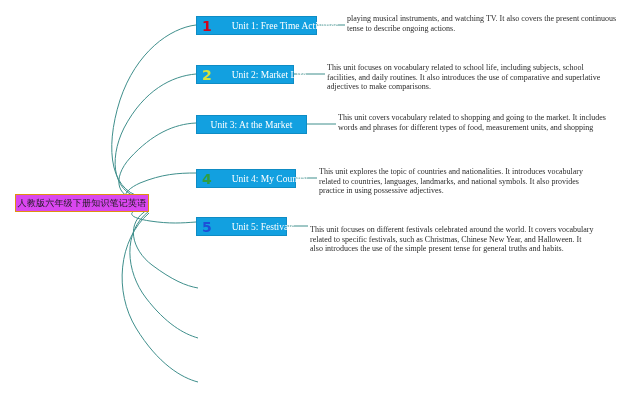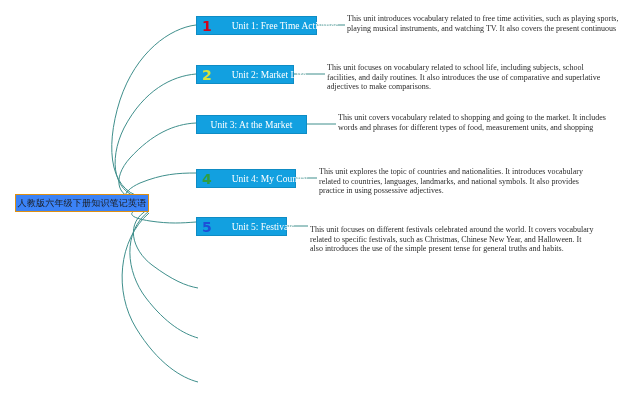--- a/index.html
+++ b/index.html
@@ -24,21 +24,21 @@
     width: 640px;
     height: 395px;
     pointer-events: none;
   }
   .root-node {
     position: absolute;
     left: 15px;
     top: 194px;
     width: 134px;
     height: 18px;
-    background: #3b82f6;
+    background: #d946ef;
     border: 1px solid #e09010;
     display: flex;
     align-items: center;
     justify-content: center;
     box-sizing: border-box;
   }
   .root-label {
     font-family: "DejaVu Sans", sans-serif;
     font-size: 9px;
     color: #1a1a1a;
@@ -135,22 +135,22 @@
     <span class="unit-num" style="color: rgb(47, 158, 65);">4</span>
     <span class="unit-label">Unit 4: My Country</span>
   </div>
 
   <div class="unit-node" style="left:196px; top:217px; width:91px;">
     <span class="unit-num" style="color: rgb(29, 79, 216);">5</span>
     <span class="unit-label">Unit 5: Festivals</span>
   </div>
 
   <div class="desc" style="left:347px; top:14px; width:266px;">
-    <span class="desc-line">This unit introduces vocabulary related to free time activities, such as playing sports,</span>
     <span class="desc-line">playing musical instruments, and watching TV. It also covers the present continuous</span>
+    <span class="desc-line">tense to describe ongoing actions.</span>
   </div>
 
   <div class="desc" style="left:327px; top:63px; width:286px;">
     <span class="desc-line">This unit focuses on vocabulary related to school life, including subjects, school</span>
     <span class="desc-line">facilities, and daily routines. It also introduces the use of comparative and superlative</span>
     <span class="desc-line">adjectives to make comparisons.</span>
   </div>
 
   <div class="desc" style="left:338px; top:113px; width:275px;">
     <span class="desc-line">This unit covers vocabulary related to shopping and going to the market. It includes</span>

